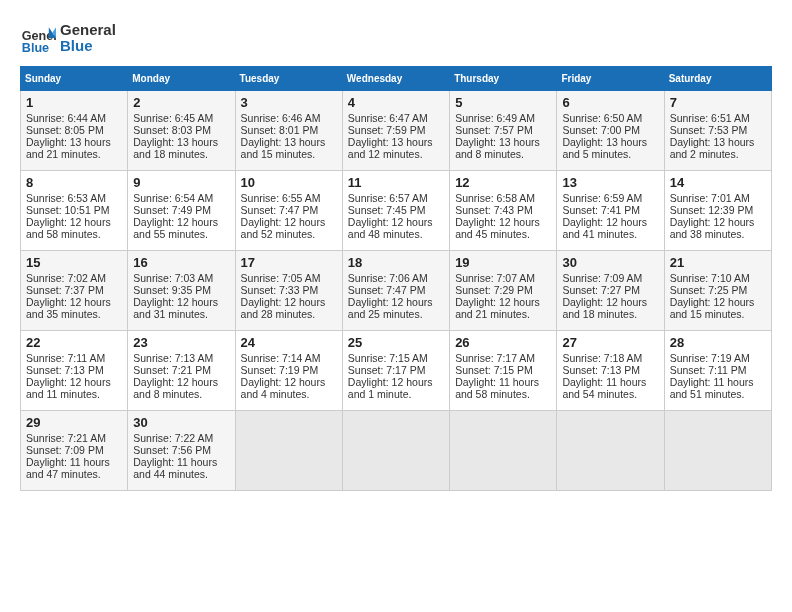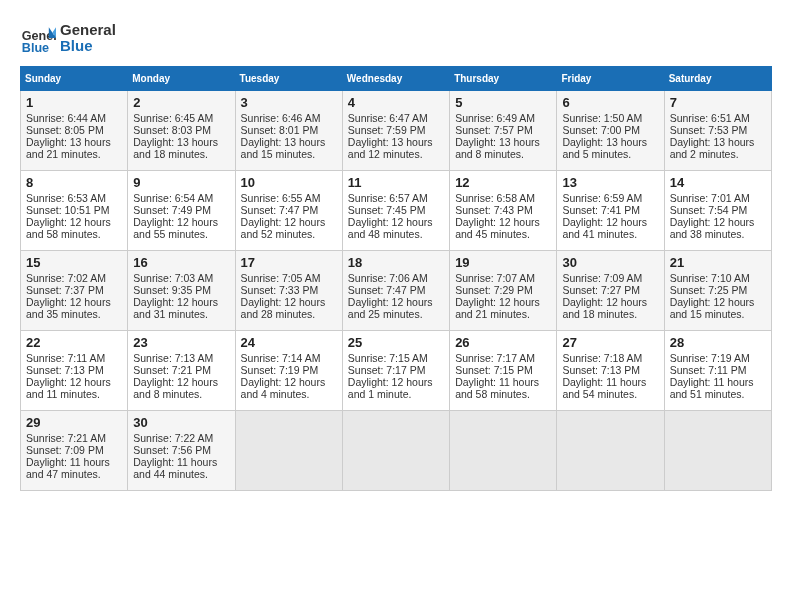--- a/index.html
+++ b/index.html
@@ -134,21 +134,21 @@
         </td>
         <td>
           <span class="day-num">5</span>
           <div>Sunrise: 6:49 AM</div>
           <div>Sunset: 7:57 PM</div>
           <div>Daylight: 13 hours</div>
           <div>and 8 minutes.</div>
         </td>
         <td>
           <span class="day-num">6</span>
-          <div>Sunrise: 1:50 AM</div>
+          <div>Sunrise: 6:50 AM</div>
           <div>Sunset: 7:00 PM</div>
           <div>Daylight: 13 hours</div>
           <div>and 5 minutes.</div>
         </td>
         <td>
           <span class="day-num">7</span>
           <div>Sunrise: 6:51 AM</div>
           <div>Sunset: 7:53 PM</div>
           <div>Daylight: 13 hours</div>
           <div>and 2 minutes.</div>
@@ -193,21 +193,21 @@
         <td>
           <span class="day-num">13</span>
           <div>Sunrise: 6:59 AM</div>
           <div>Sunset: 7:41 PM</div>
           <div>Daylight: 12 hours</div>
           <div>and 41 minutes.</div>
         </td>
         <td>
           <span class="day-num">14</span>
           <div>Sunrise: 7:01 AM</div>
-          <div>Sunset: 7:54 PM</div>
+          <div>Sunset: 12:39 PM</div>
           <div>Daylight: 12 hours</div>
           <div>and 38 minutes.</div>
         </td>
       </tr>
       <tr>
         <td>
           <span class="day-num">15</span>
           <div>Sunrise: 7:02 AM</div>
           <div>Sunset: 7:37 PM</div>
           <div>Daylight: 12 hours</div>

